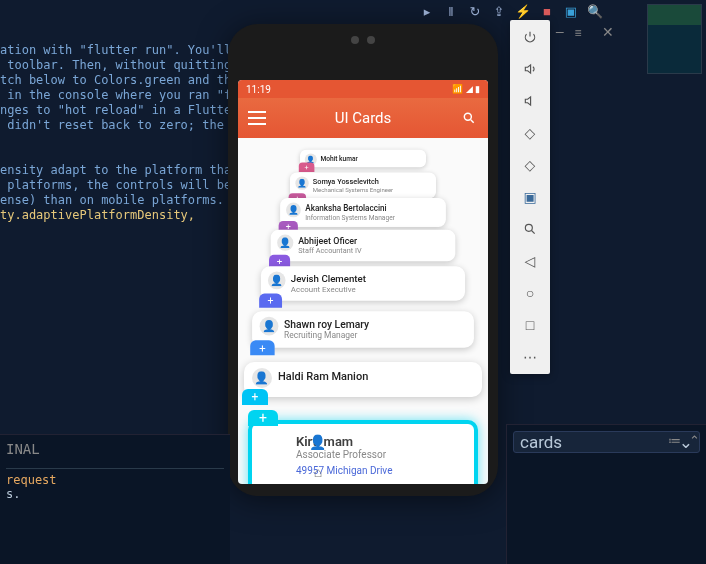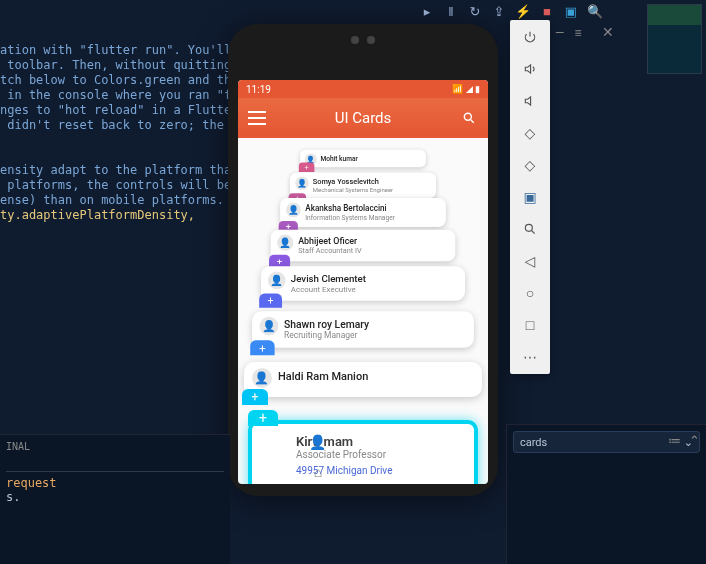--- a/index.html
+++ b/index.html
@@ -200,38 +200,38 @@
 
   
   .terminal {
     position:absolute; left:0; bottom:0; width:230px; height:130px;
     background:#0a1526;
     border-top:1px solid #223;
     font-family: Consolas, monospace;
     font-size:12px; color:#b8c8d8;
     padding:6px;
   }
-  .terminal .tab { font-size:10px; color:#888; border-bottom:1px solid #2a3a4a; padding-bottom:19px; margin-bottom:4px;}
+  .terminal .tab { font-size:14px; color:#888; border-bottom:1px solid #2a3a4a; padding-bottom:11px; margin-bottom:4px;}
   .terminal .req { color:#e6a860; }
 
   .right-panel {
     position:absolute; right:0; bottom:0; width:200px; height:140px;
     background:#0a1526;
     border-top:1px solid #223;
     border-left:1px solid #223;
   }
   .right-panel .dropdown {
     margin:6px;
     height:22px;
     background:#17253a;
     border:1px solid #2a3a5a;
     border-radius:3px;
     display:flex;align-items:center;justify-content:space-between;
     padding:8px 6px;
-    font-size:11px;color:#b8c8d8;
+    font-size:17px;color:#b8c8d8;
   }
   .right-panel .rp-icons {
     position:absolute; right:6px; top:8px;
     display:flex; gap:8px; color:#888; font-size:13px;
   }
 </style>
 </head>
 <body>
 
 <div class="editor-code">

